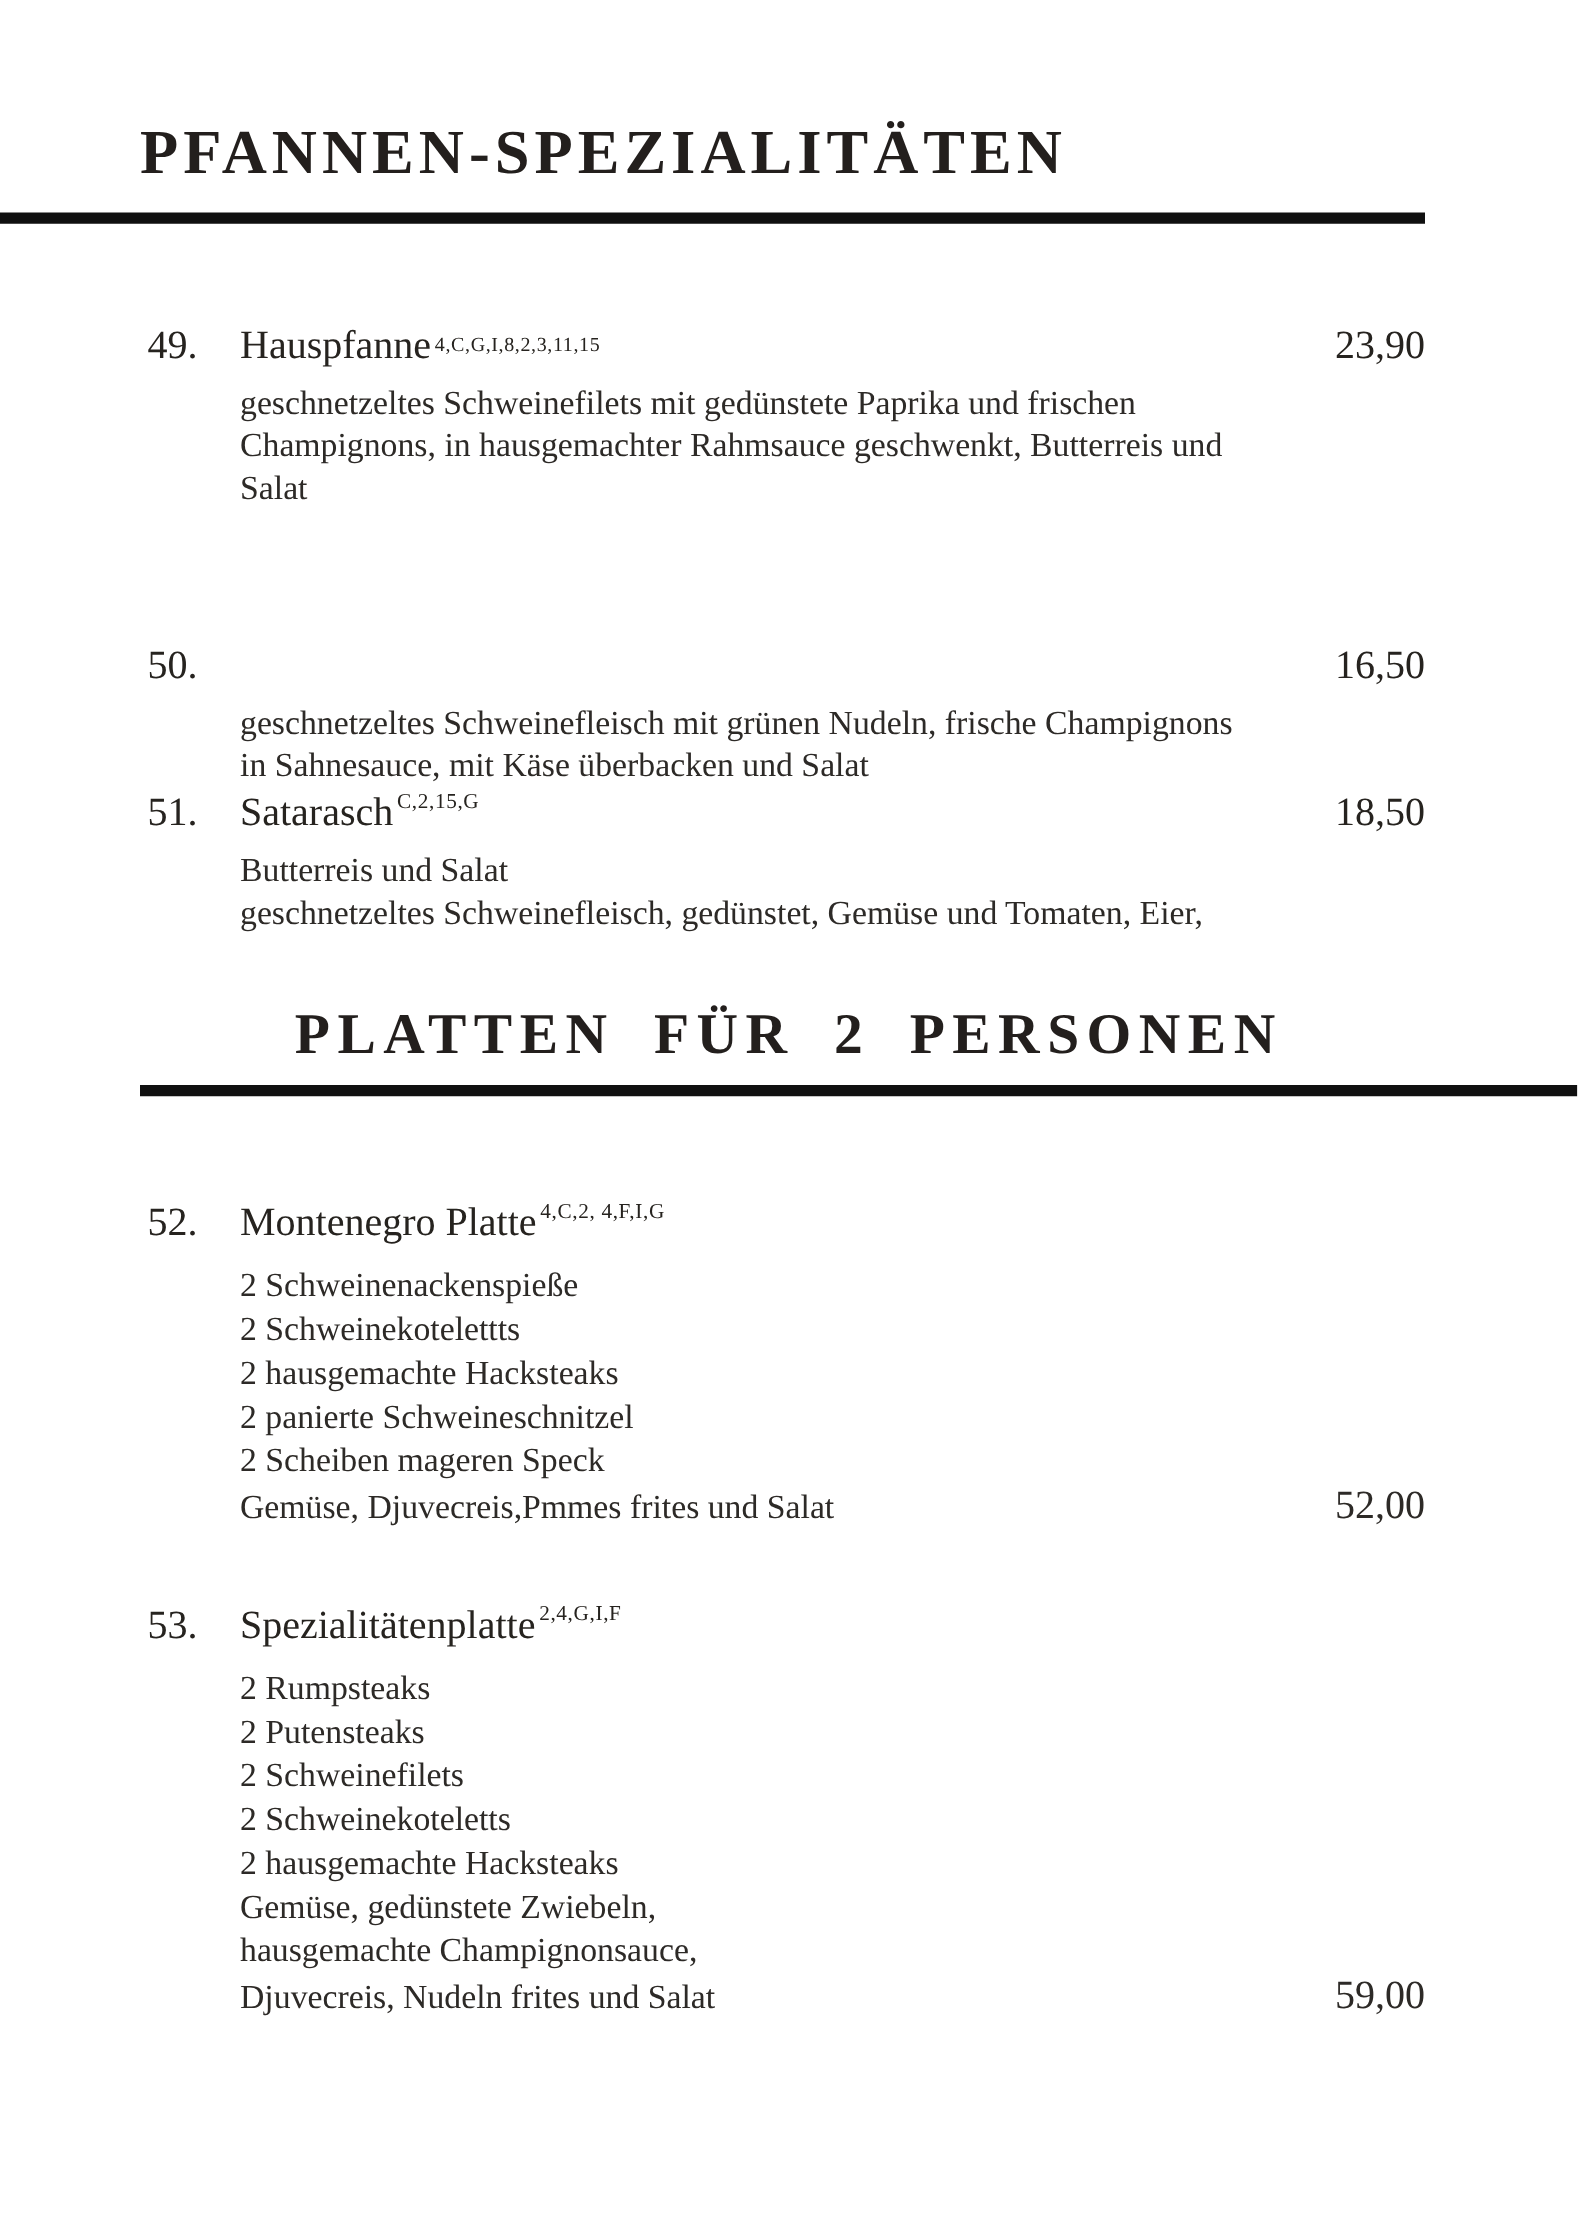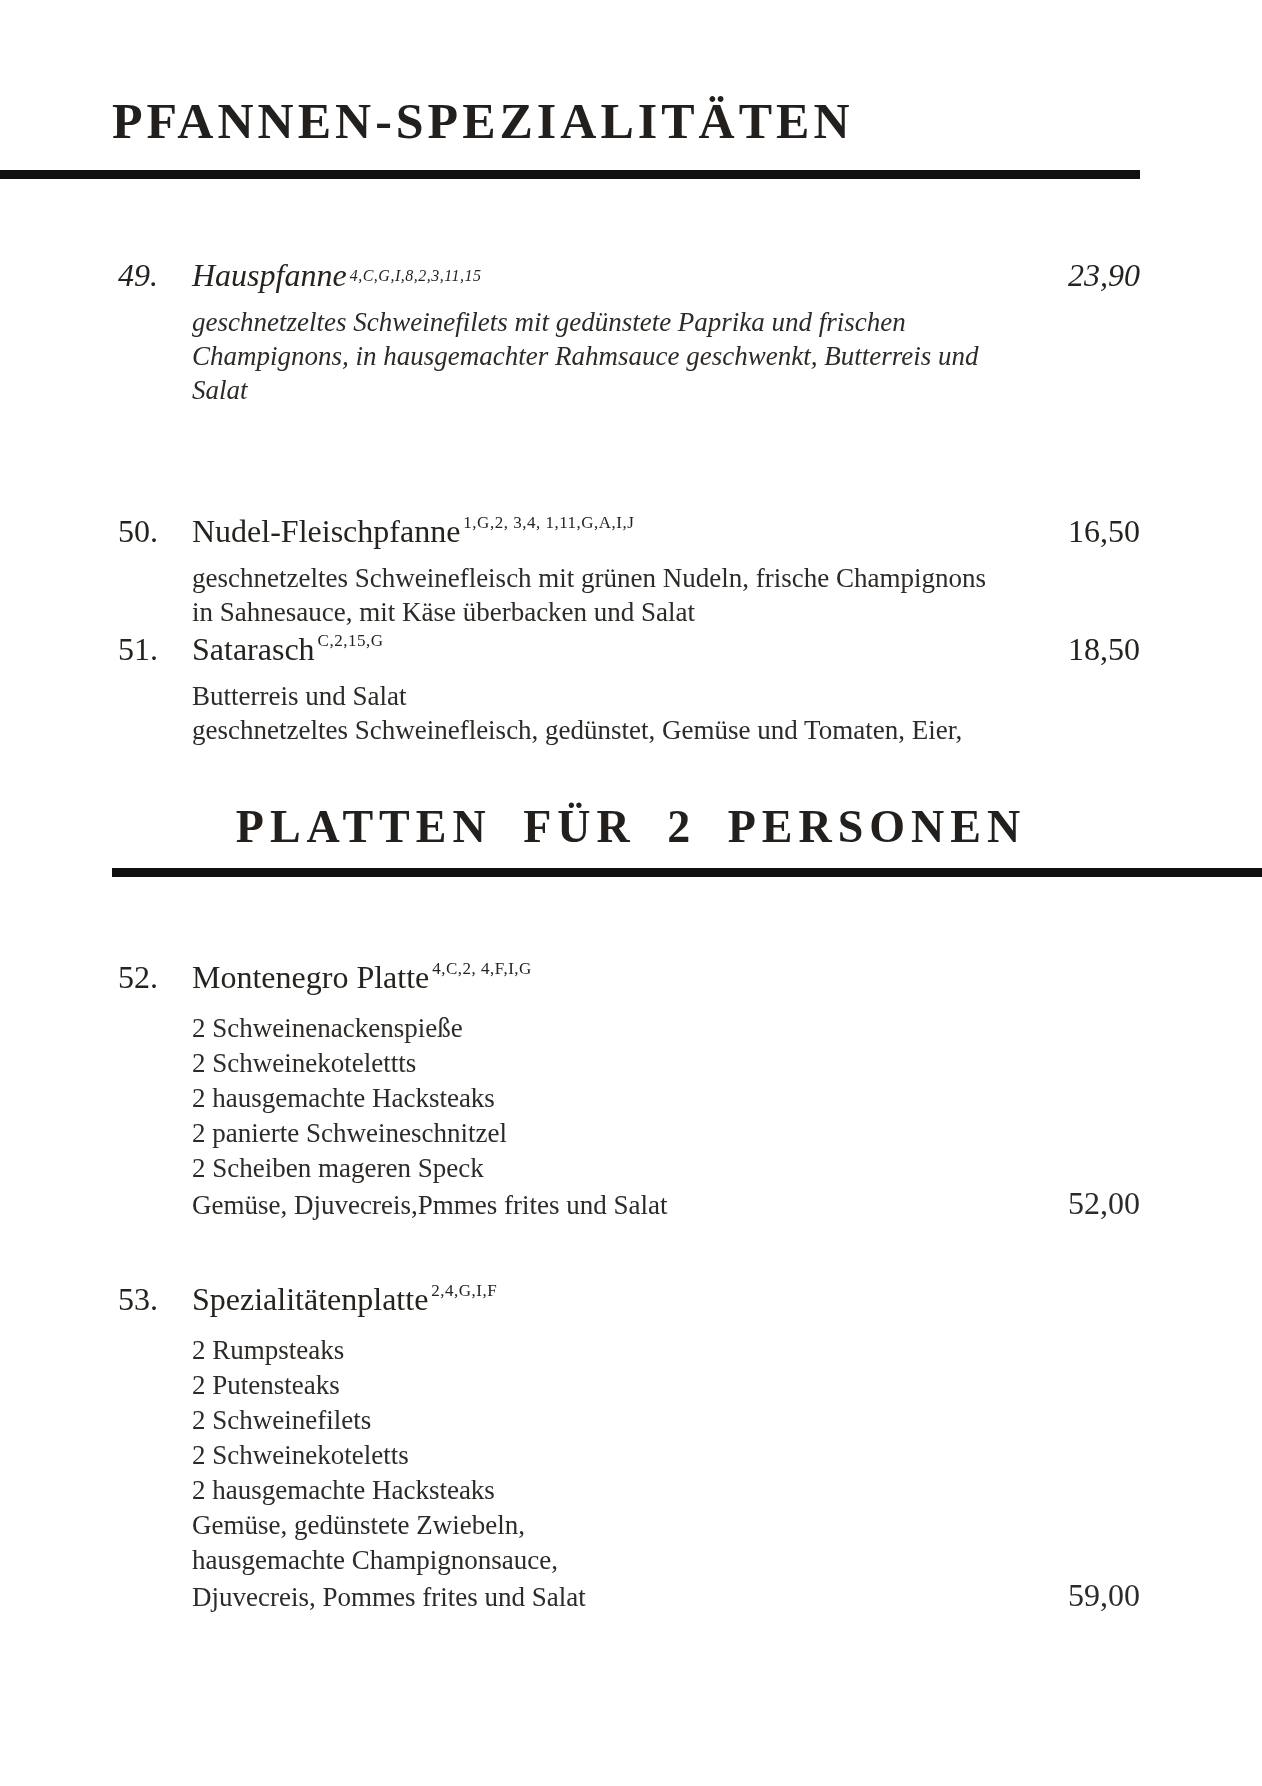--- a/index.html
+++ b/index.html
@@ -69,21 +69,21 @@
     font-size: 27px;
     line-height: 34px;
     color: #2d2a27;
   }
   .platter .desc { margin-top: 14px; line-height: 35px; }
 
   .line-with-price { display: flex; align-items: baseline; gap: 25px; }
   .line-with-price .price { margin-left: auto; }
 
   
-  .item-49 { margin-top: 76px; font-style: italic; }
+  .item-49 { margin-top: 76px; }
   .item-50 { margin-top: 104px; }
   .item-51 { }
   .item-52 { margin-top: 80px; }
   .item-53 { margin-top: 56px; }
 </style>
 </head>
 <body>
 
 <div class="page">
 
@@ -101,21 +101,20 @@
       <div class="desc">
         <div class="desc-line">geschnetzeltes Schweinefilets mit gedünstete Paprika und frischen</div>
         <div class="desc-line">Champignons, in hausgemachter Rahmsauce geschwenkt, Butterreis und</div>
         <div class="desc-line">Salat</div>
       </div>
     </div>
 
     <div class="item item-50">
       <div class="item-head">
         <span class="num">50.</span>
-        <span class="name"><span>Nudel-Fleischpfanne</span><sup class="allerg">1,G,2, 3,4, 1,11,G,A,I,J</sup></span>
         <span class="price">16,50</span>
       </div>
       <div class="desc">
         <div class="desc-line">geschnetzeltes Schweinefleisch mit grünen Nudeln, frische Champignons</div>
         <div class="desc-line">in Sahnesauce, mit Käse überbacken und Salat</div>
       </div>
     </div>
 
     <div class="item item-51">
       <div class="item-head">
@@ -161,21 +160,21 @@
       </div>
       <div class="desc">
         <div class="desc-line">2 Rumpsteaks</div>
         <div class="desc-line">2 Putensteaks</div>
         <div class="desc-line">2 Schweinefilets</div>
         <div class="desc-line">2 Schweinekoteletts</div>
         <div class="desc-line">2 hausgemachte Hacksteaks</div>
         <div class="desc-line">Gemüse, gedünstete Zwiebeln,</div>
         <div class="desc-line">hausgemachte Champignonsauce,</div>
         <div class="desc-line line-with-price">
-          <span class="line-text">Djuvecreis, Pommes frites und Salat</span>
+          <span class="line-text">Djuvecreis, Nudeln frites und Salat</span>
           <span class="price">59,00</span>
         </div>
       </div>
     </div>
 
   </div>
 
 </div>
 
 </body></html>

